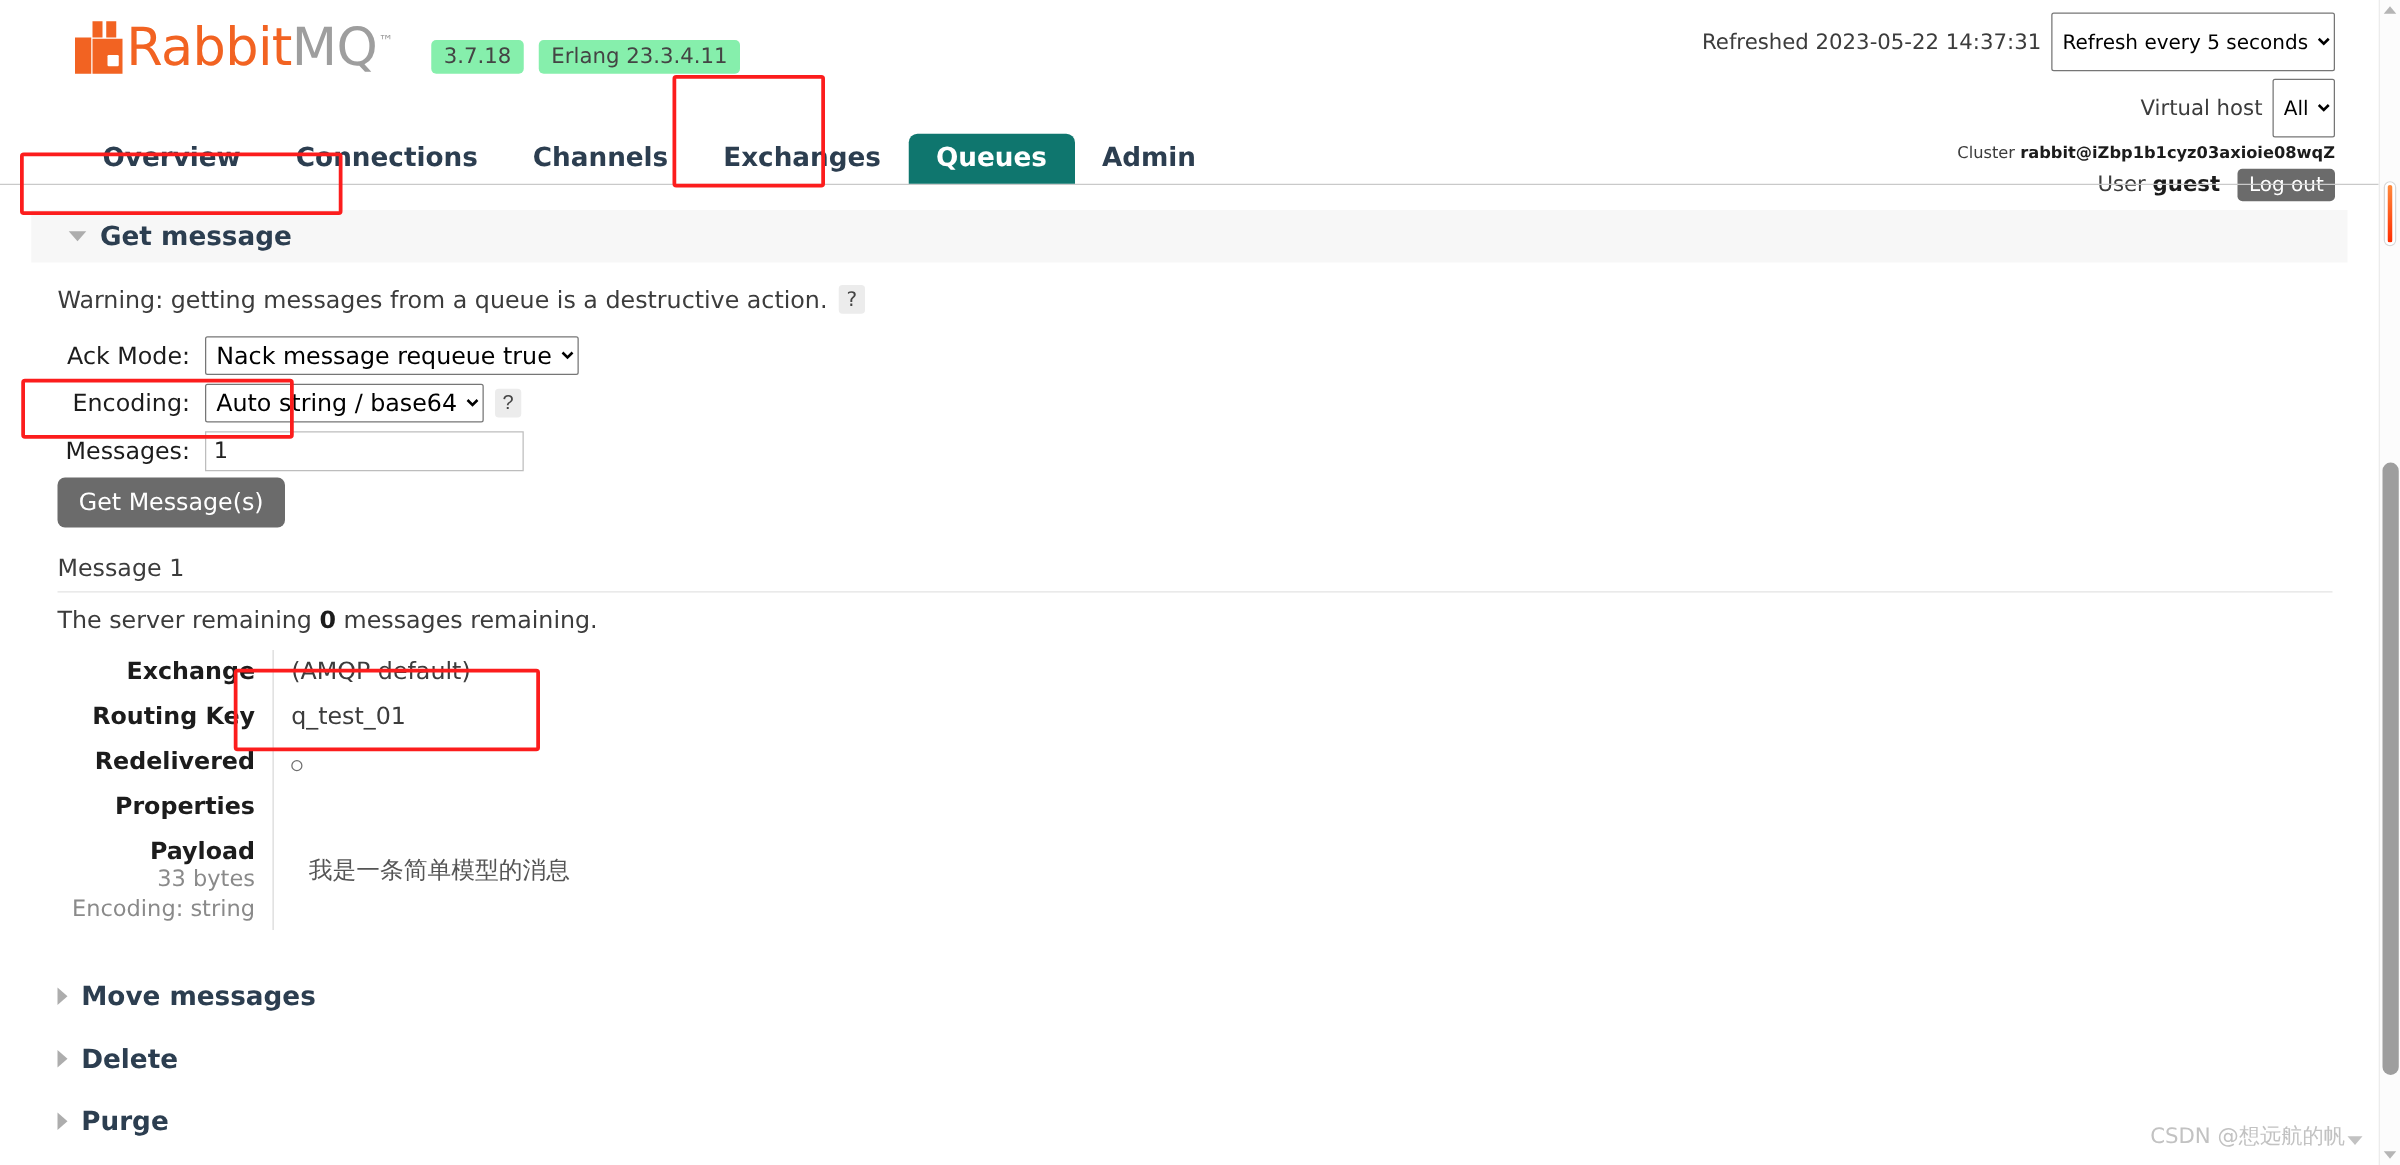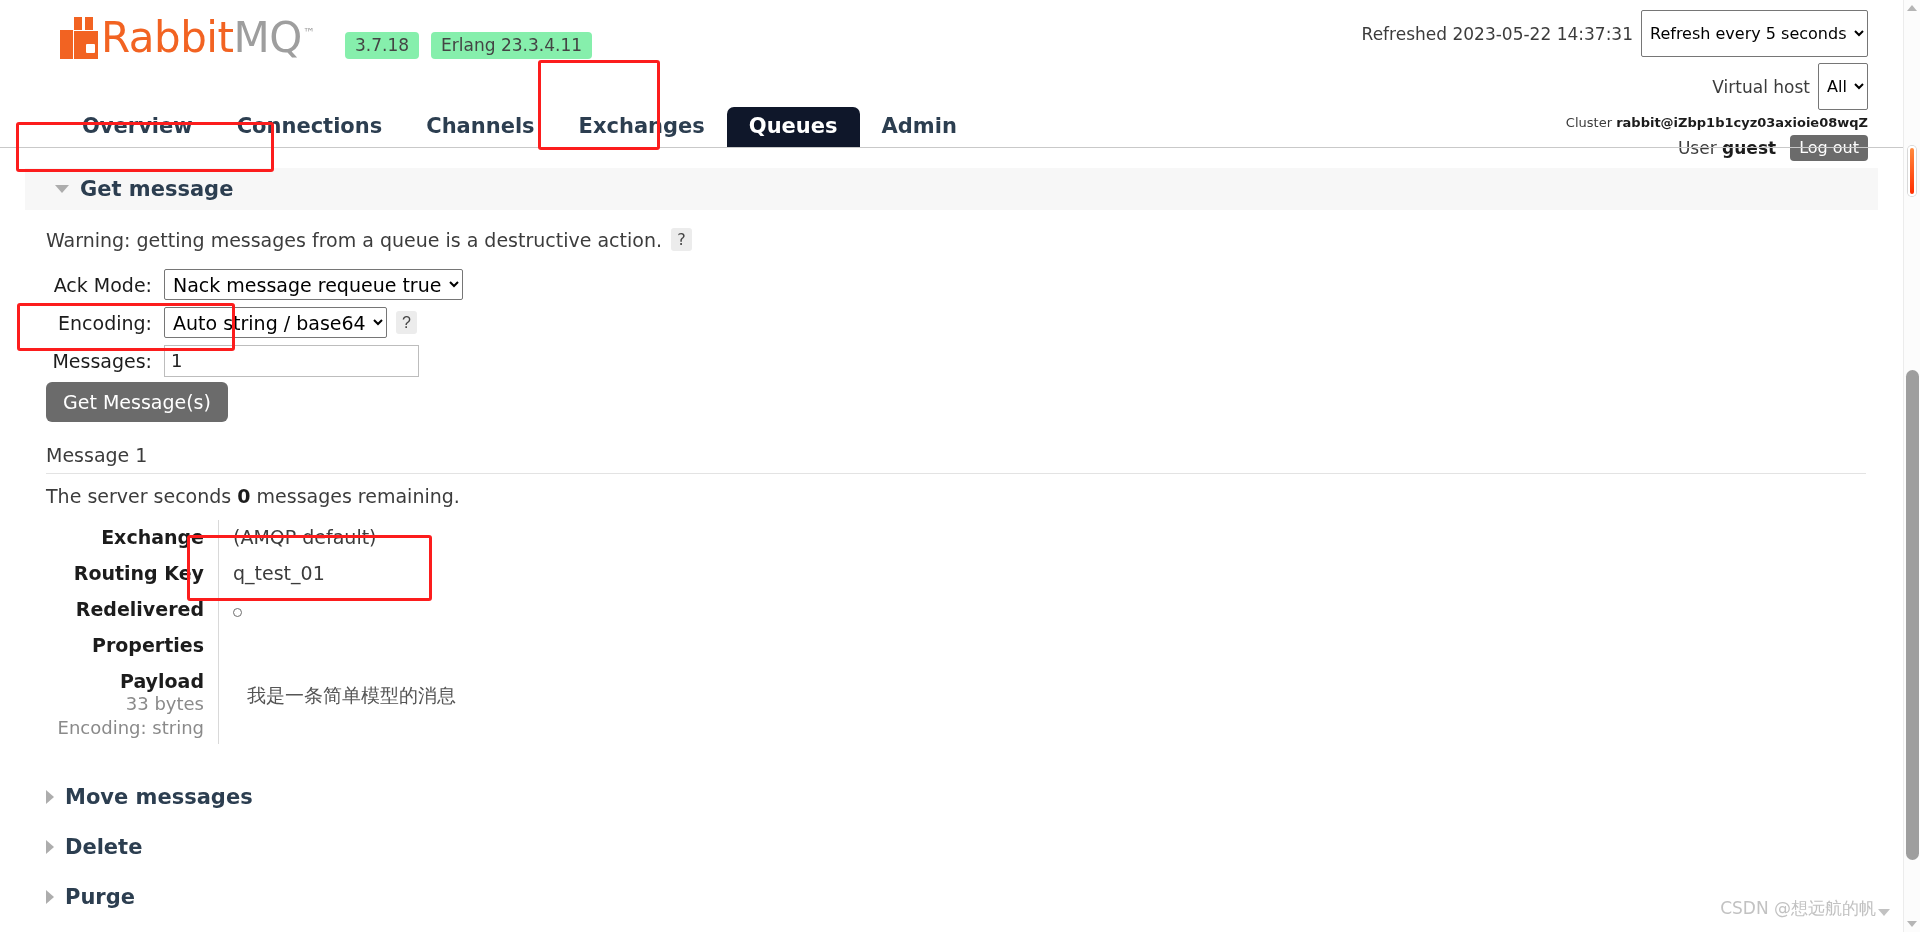--- a/index.html
+++ b/index.html
@@ -155,21 +155,21 @@
     font-size: 21px;
     font-weight: bold;
     color: #2c3e50;
     padding: 7px 22px 9px 22px;
     text-decoration: none;
     white-space: nowrap;
     font-family: "DejaVu Sans", "Liberation Sans", sans-serif;
     cursor: pointer;
   }
   .nav-item.active {
-    background: #0f172a;
+    background: #0f766e;
     color: #ffffff;
     border-radius: 7px 7px 0 0;
     text-align: right;
   }
 
   
   .section-bar {
     position: absolute;
     left: 25px; top: 168px;
     width: 1853px;
@@ -516,21 +516,21 @@
       <div class="form-row">
         <span class="form-label">Messages:</span>
         <input class="form-input" type="text" value="1" style="">
       </div>
     </div>
 
     <button class="get-btn">Get Message(s)</button>
 
     <div class="msg-heading">Message 1</div>
 
-    <div class="server-reported"><span>The server seconds </span><b>0</b><span> messages remaining.</span></div>
+    <div class="server-reported"><span>The server remaining </span><b>0</b><span> messages remaining.</span></div>
 
     <div class="props">
       <div class="prop-row">
         <div class="prop-key">Exchange</div>
         <div class="prop-val">(AMQP default)</div>
       </div>
       <div class="prop-row">
         <div class="prop-key">Routing Key</div>
         <div class="prop-val">q_test_01</div>
       </div>

